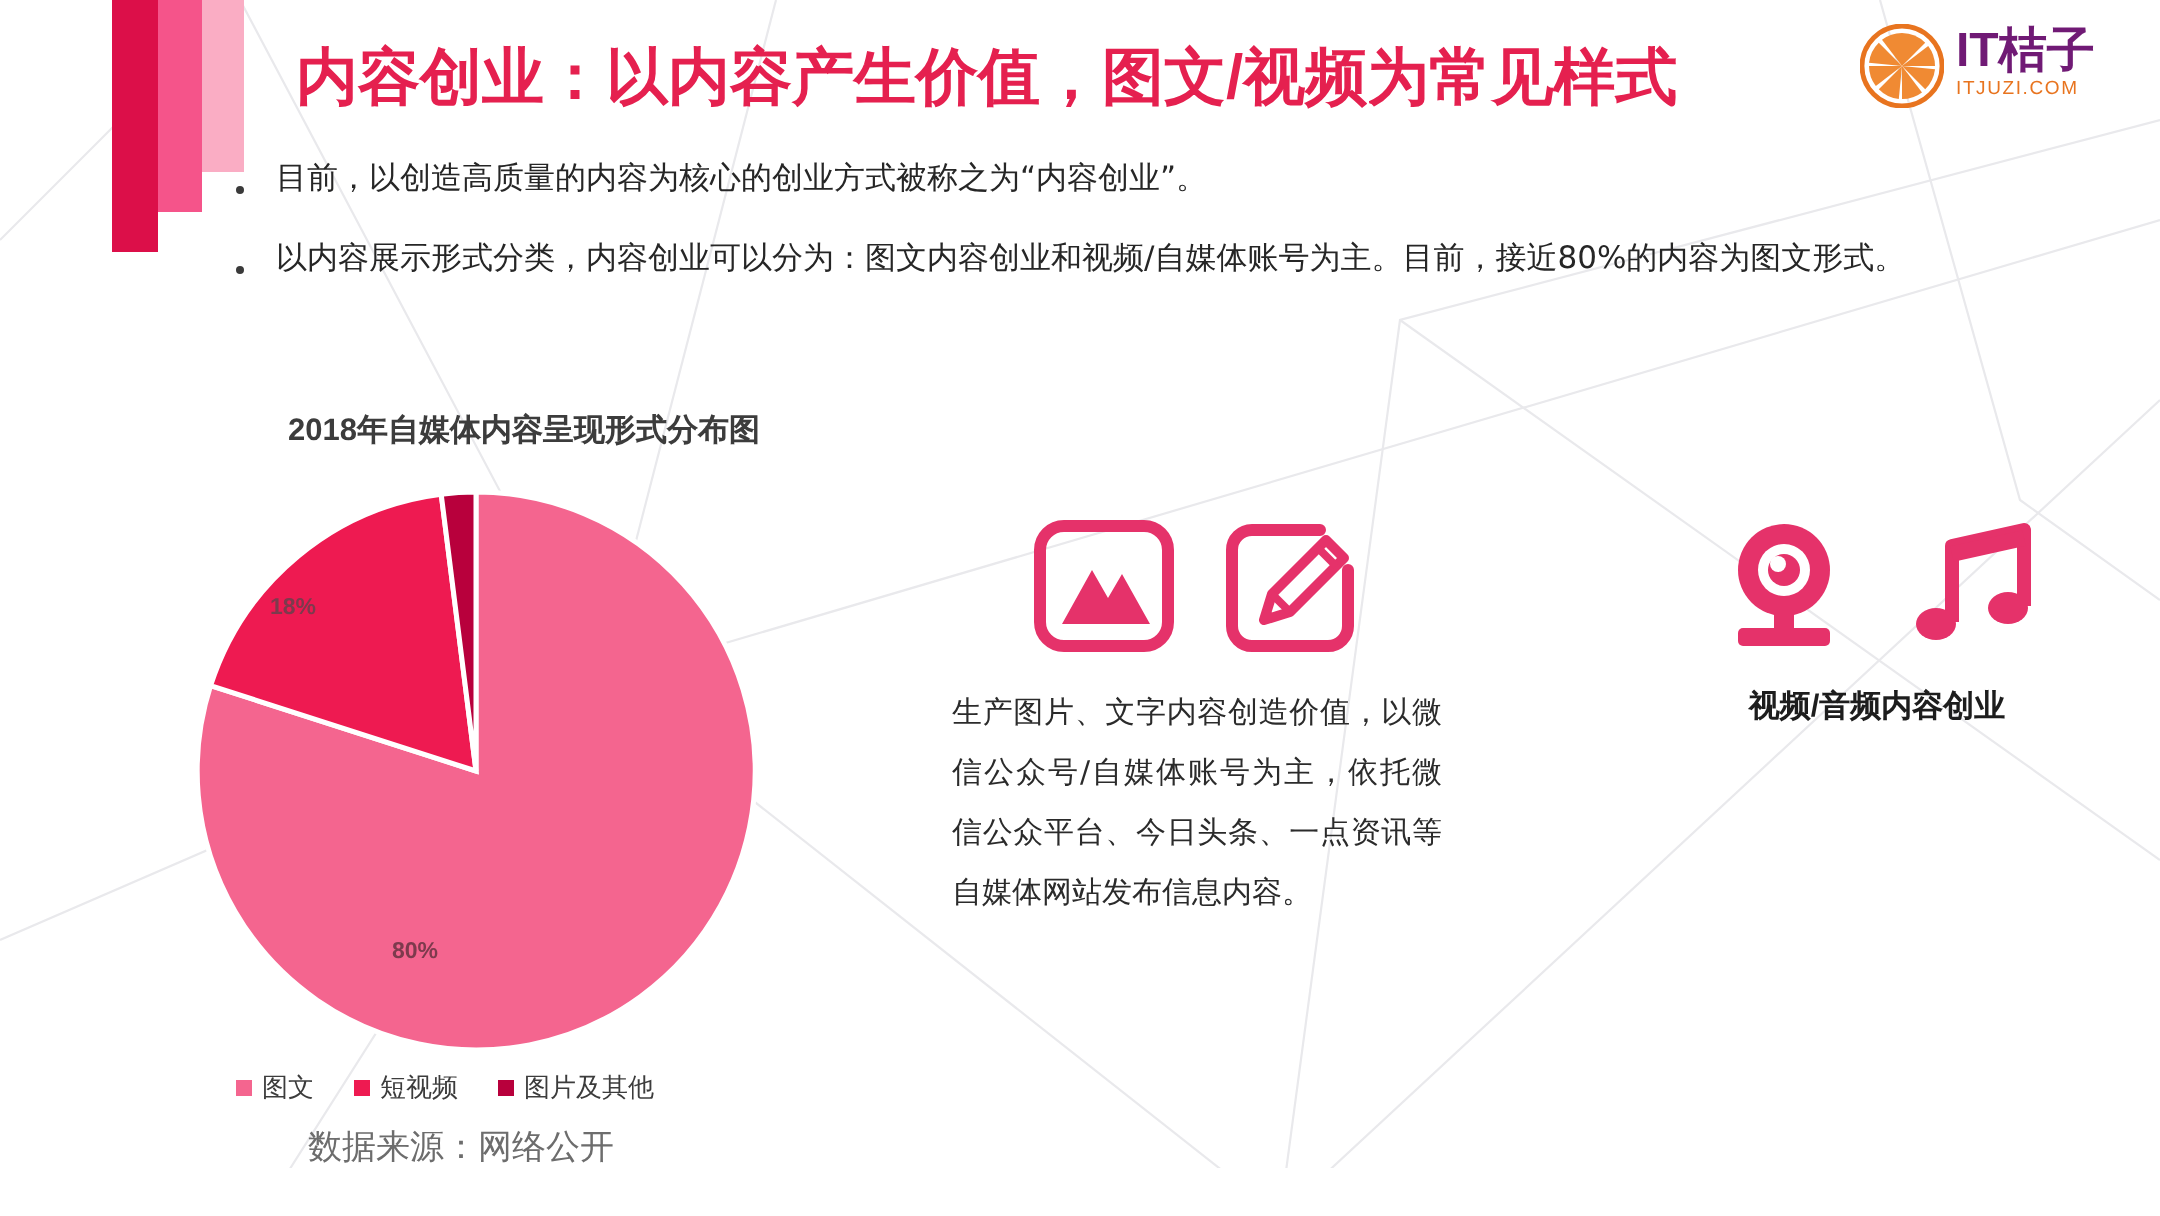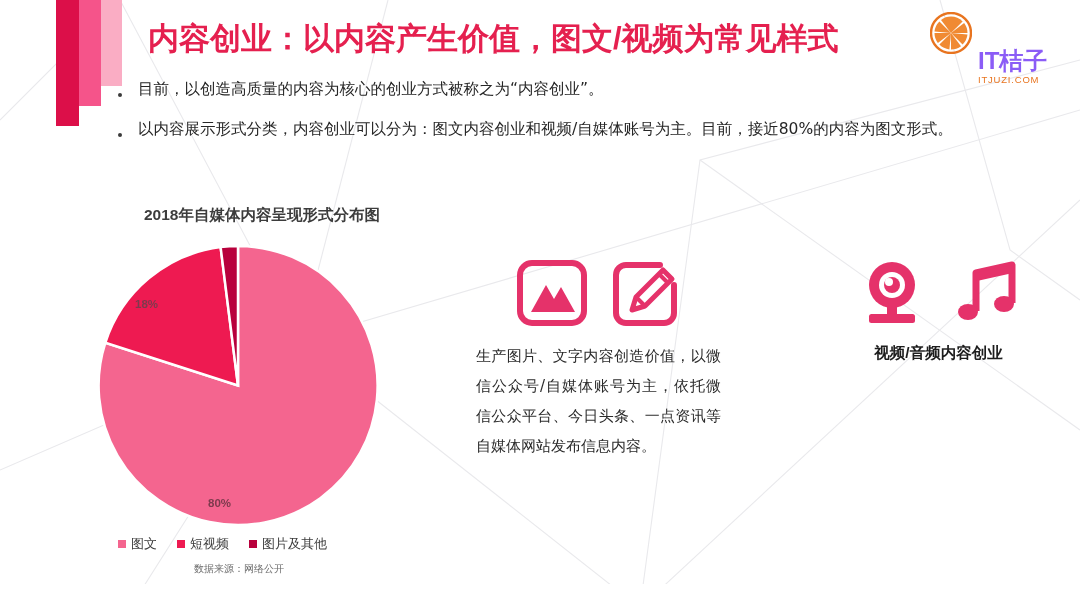--- a/index.html
+++ b/index.html
@@ -38,21 +38,21 @@
     font-weight: bold;
     color: #E5204F;
     letter-spacing: 0px;
     white-space: nowrap;
   }
 
   
   #logo { position: absolute; right: 18px; top: 10px; width: 132px; height: 50px; }
   #logo-mark { position: absolute; left: 0; top: 2px; width: 42px; height: 42px; }
   #logo-text-wrap { position: absolute; left: 48px; top: 3px; }
-  #logo-name { font-size: 24px; font-weight: bold; color: #8b5cf6; line-height: 26px; margin-top: 35px; }
+  #logo-name { font-size: 24px; font-weight: bold; color: #701a75; line-height: 26px; }
   #logo-domain { font-size: 9.5px; color: #E8741F; letter-spacing: 0.8px; line-height: 12px; }
 
   
   #bullets { position: absolute; left: 118px; top: 76px; width: 880px; }
   .bullet-row { display: flex; align-items: center; margin-bottom: 13px; }
   .bullet-dot {
     flex: 0 0 auto;
     width: 4px; height: 4px; border-radius: 50%;
     background: #3a3a3a;
     margin-top: 11px; margin-right: 16px;
@@ -68,32 +68,32 @@
   #chart-title {
     position: absolute; left: 112px; top: 205px;
     font-size: 15.5px; font-weight: bold; color: #3c3c3c; margin-left: 32px;
   }
   #pie-wrap { position: absolute; left: 95px; top: 243px; width: 290px; height: 285px; }
   #pie-svg { display: block; }
   .pie-label {
     position: absolute;
     font-size: 11.5px; font-weight: bold; color: #7d3a4d;
   }
-  #pie-label-80 { left: 208px; top: 470px; margin-top: 27px; }
+  #pie-label-80 { left: 196px; top: 470px; }
   #pie-label-18 { left: 135px; top: 298px; }
 
   #pie-legend {
     position: absolute; left: 118px; top: 535px;
     display: flex; align-items: center; gap: 20px;
   }
   .legend-item { display: flex; align-items: center; font-size: 13px; color: #3c3c3c; }
   .legend-swatch { width: 8px; height: 8px; margin-right: 5px; display: inline-block; }
   #chart-source {
     position: absolute; left: 154px; top: 562px;
-    font-size: 10px; color: #6d6d6d; margin-left: 40px;
+    font-size: 17px; color: #6d6d6d;
   }
 
   
   .col { position: absolute; }
   #col-left  { left: 476px; top: 237px; width: 245px; }
   #col-right { left: 784px; top: 237px; width: 245px; margin-left: 32px; }
 
   .col-icons { display: flex; justify-content: center; align-items: flex-end; gap: 22px; height: 92px; }
   .col-heading {
     margin-top: 14px;

